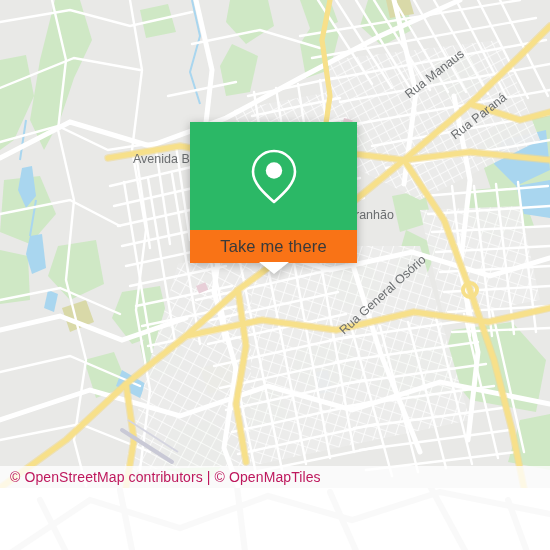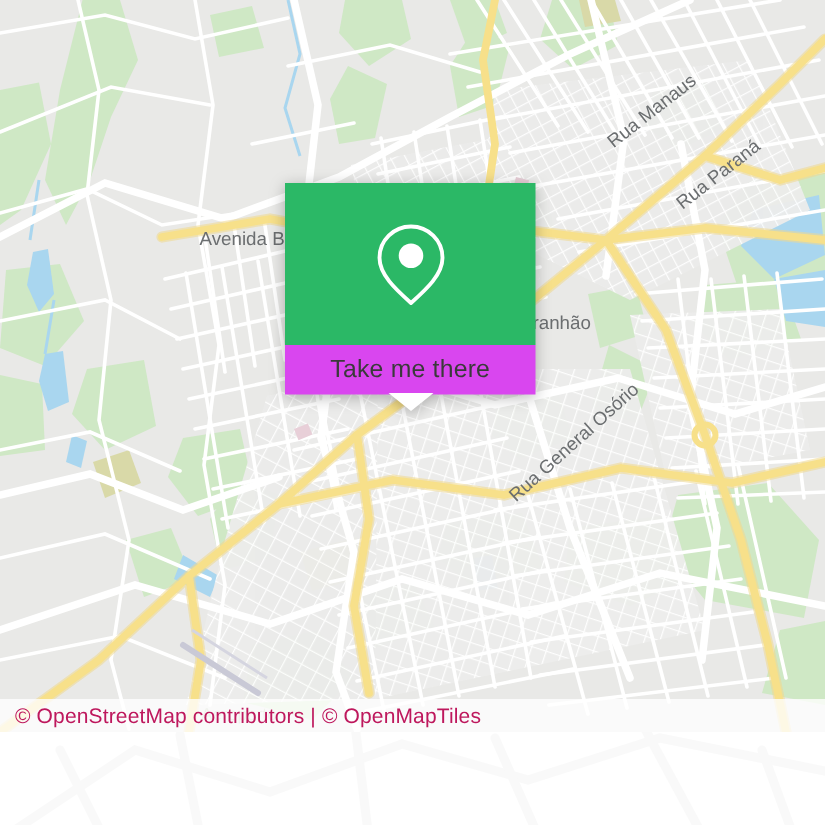--- a/index.html
+++ b/index.html
@@ -30,21 +30,21 @@
     position:absolute;left:190px;top:122px;width:167px;height:141px;
     filter:drop-shadow(0 2px 5px rgba(0,0,0,0.28));
   }
   .popup-head{
     position:absolute;left:0;top:0;width:167px;height:108px;
     background:#2bb866;
     display:flex;align-items:center;justify-content:center;
   }
   .popup-foot{
     position:absolute;left:0;top:108px;width:167px;height:33px;
-    background:#d946ef;
+    background:#f97316;
     display:flex;align-items:center;justify-content:center;
   }
   .popup-foot-label{
     font-size:16.5px;color:#3a3a3a;letter-spacing:0.15px;
   }
   .popup-tail{
     position:absolute;left:69px;top:140px;width:0;height:0;
     border-left:15px solid transparent;
     border-right:15px solid transparent;
     border-top:12px solid #ffffff;

